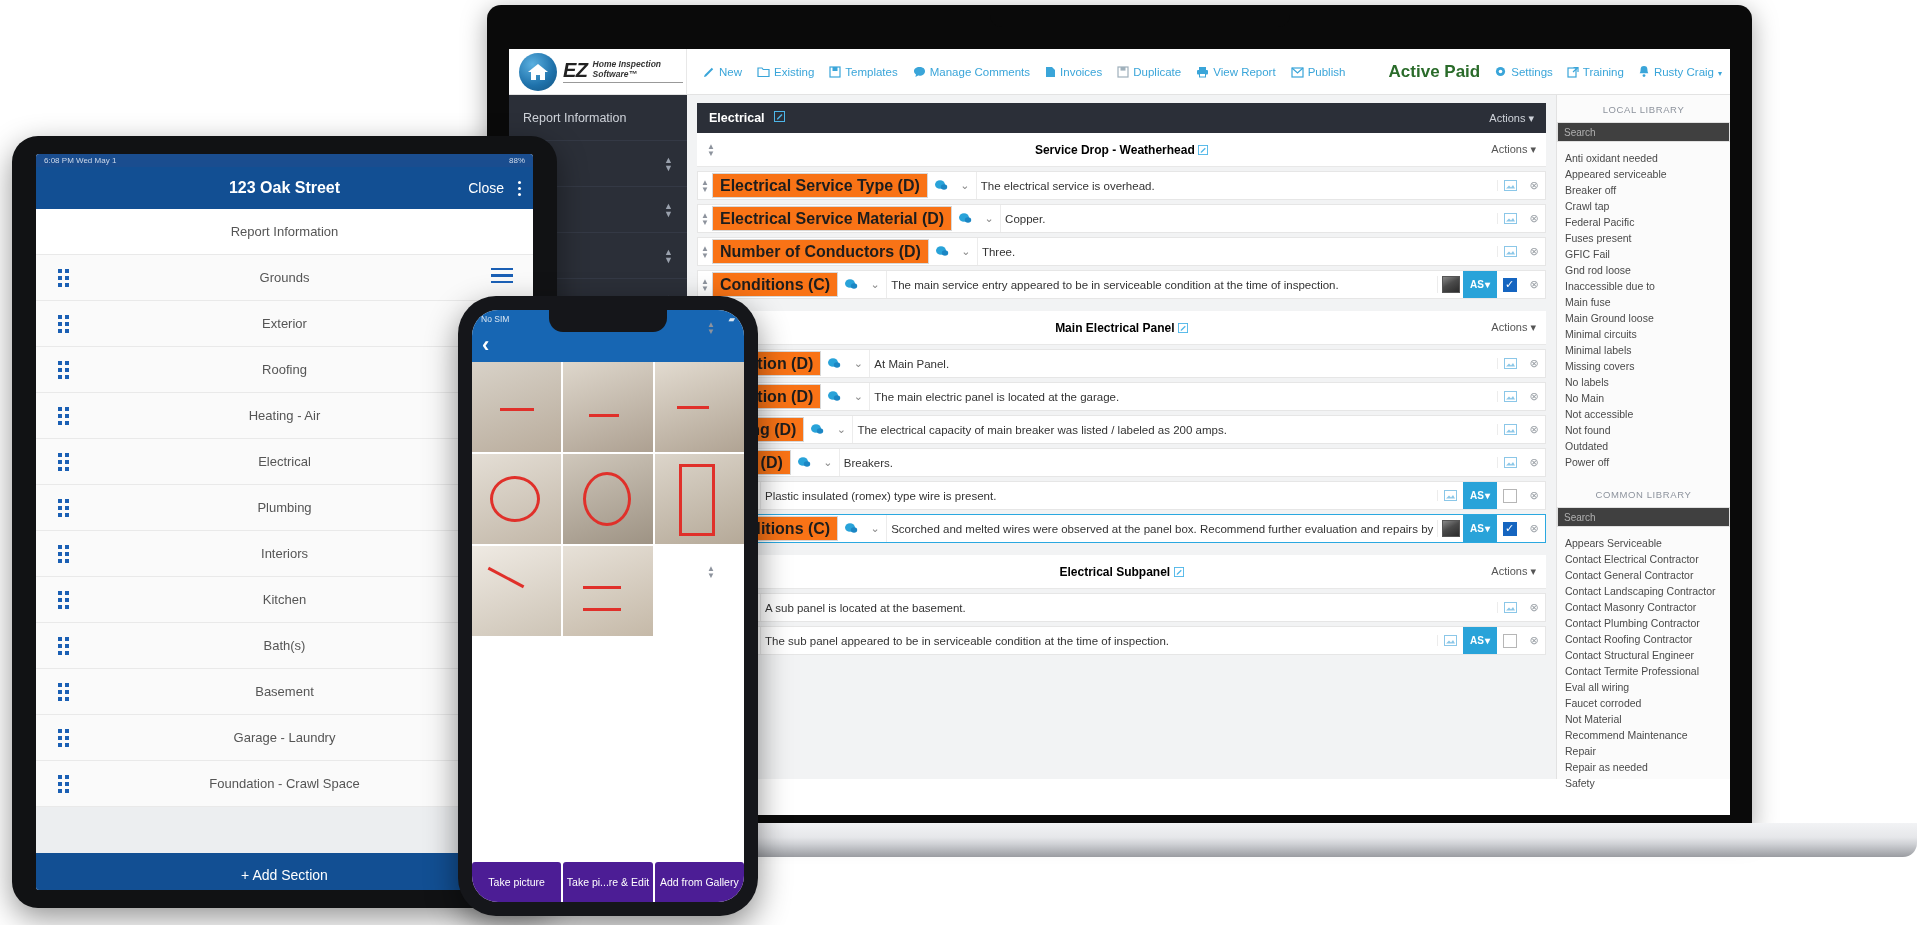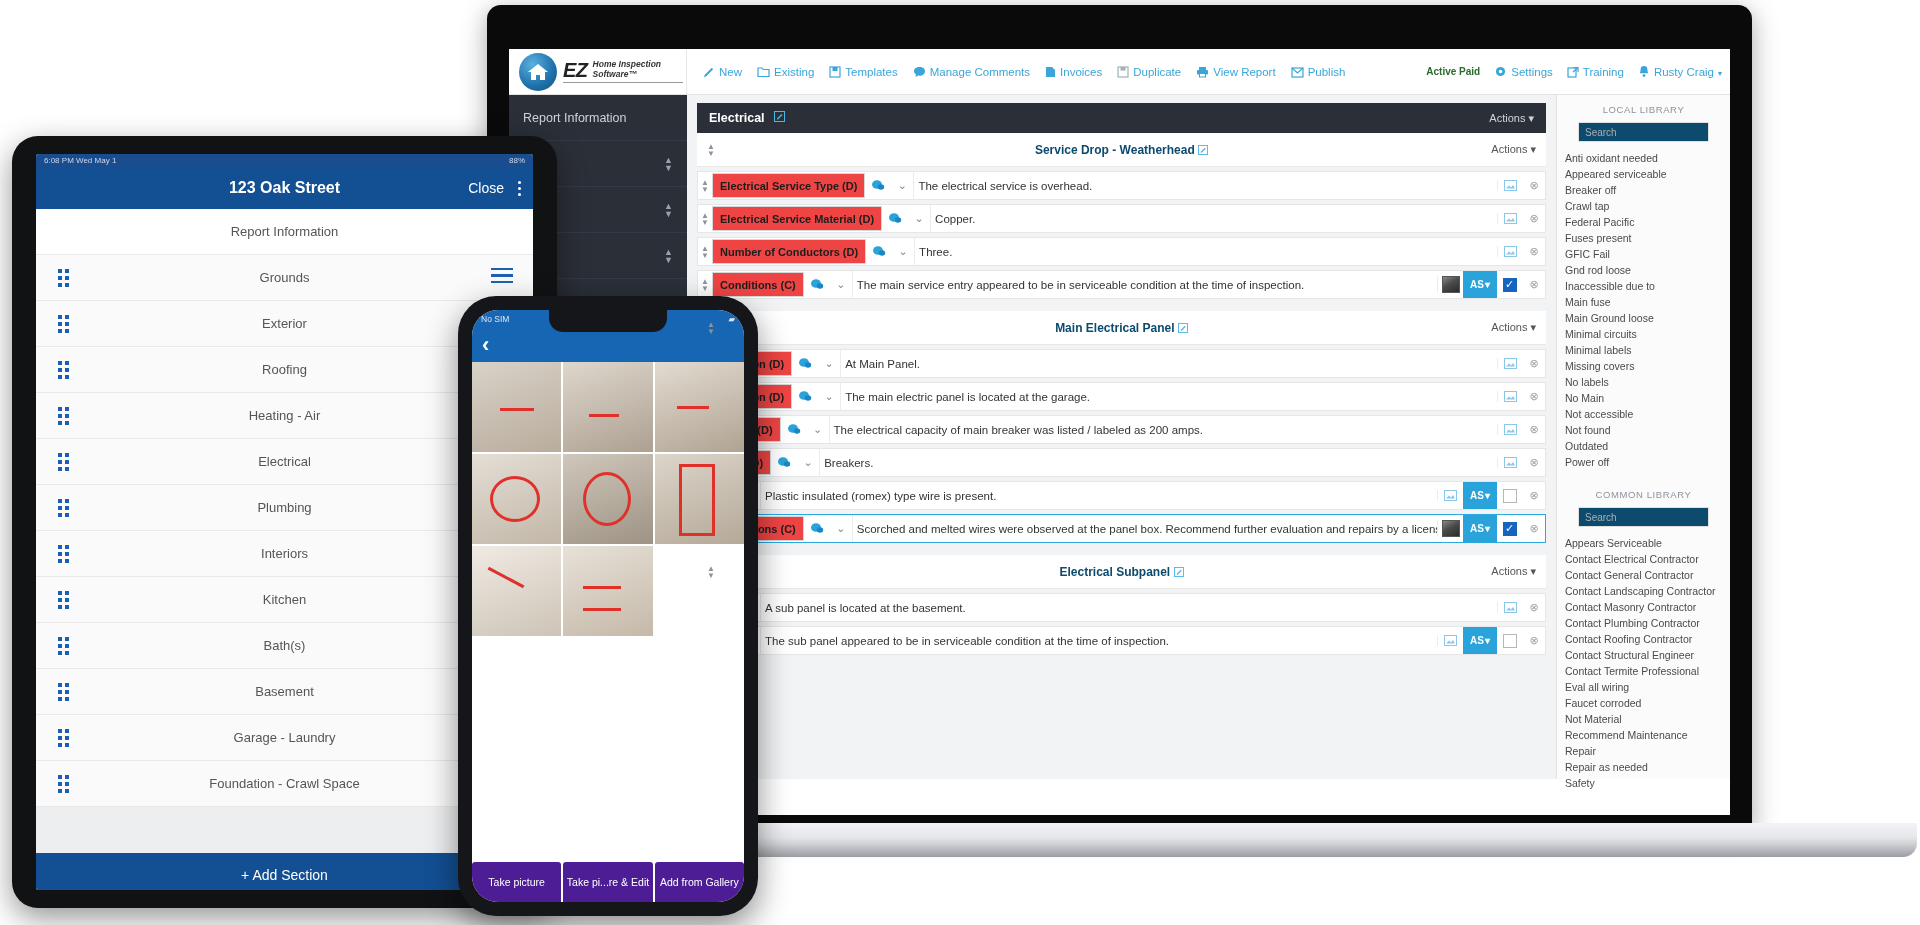--- a/index.html
+++ b/index.html
@@ -34,21 +34,21 @@
   .logo-text { line-height:1; }
   .logo-ez { font-size:20px; font-weight:bold; font-style:italic; color:#222; letter-spacing:-.5px;}
   .logo-sub { font-size:8.5px; font-style:italic; color:#333; font-weight:bold; line-height:1.15;}
   .logo-row { display:flex; align-items:center; gap:5px; }
   .logo-rule { border-top:1px solid #999; width:120px; margin-top:2px; }
 
   .navitems { display:flex; align-items:center; gap:15px; padding-left:16px; flex:1; }
   .navitem { display:flex; align-items:flex-end; gap:4px; font-size:11.5px; color:#3aa5d9; cursor:pointer; white-space:nowrap;}
   .navitem svg { flex:0 0 auto; }
   .navright { display:flex; align-items:center; gap:14px; padding-right:8px; }
-  .active-paid { font-size:10px; color:#2a6b2a; font-weight:bold; }
+  .active-paid { font-size:17px; color:#2a6b2a; font-weight:bold; }
 
   
   .secondbar { height:36px; background:#fff; display:flex; align-items:center;
                border-bottom:1px solid #dfdfdf; }
   .sb-left { width:178px; height:100%; background:#2b2f38; }
   .reportname { font-size:12px; color:#333; padding-left:20px; }
   .create-invoice { margin-left:18px; background:#29a3d9; color:#fff; font-size:12px;
                     padding:6px 14px; border-radius:2px; cursor:pointer; }
   .sb-spacer { flex:1; }
   .chev-btn { width:40px; height:36px; display:flex; align-items:center; justify-content:center;
@@ -68,29 +68,29 @@
 
   
   .sec-head { background:#2b2f38; color:#fff; height:30px; display:flex; align-items:center;
               justify-content:space-between; padding:0 12px; font-size:12.5px; font-weight:bold; }
   .sec-head .edit-ic { margin-left:6px; }
   .actions { font-size:11px; color:#cfd3da; font-weight:normal; cursor:pointer;}
   .sub-head { background:#fff; height:34px; display:flex; align-items:center;
               justify-content:space-between; padding:0 10px; border-bottom:1px solid #e8e8e8;
               position:relative;}
   .sub-title { position:absolute; left:0; right:0; text-align:center; font-size:12px;
-               font-weight:bold; color:#0c4a6e; pointer-events:none;}
+               font-weight:bold; color:#000000; pointer-events:none;}
   .sub-actions { font-size:11px; color:#555; margin-left:auto; z-index:2; cursor:pointer;}
   .sortgrip { font-size:8px; line-height:7px; color:#8d939d; z-index:2;}
 
   .row { display:flex; align-items:center; background:#fff; height:29px; margin:4px 0;
          border:1px solid #e6e6e6; }
   .row.sel { border:1px solid #2aa8e0; background:#fff; }
   .r-grip { width:14px; text-align:center; font-size:8px; line-height:7px; color:#8d939d; flex:0 0 14px;}
-  .r-label { border:1px solid #d8d8d8; background:#ef4444; font-size:11px; font-weight:bold;
+  .r-label { border:1px solid #d8d8d8; background:#f97316; font-size:16px; font-weight:bold;
              color:#1d1d1d; padding:4px 7px; height:25px; display:flex; align-items:center;
              white-space:nowrap; }
   .r-bubble { width:26px; display:flex; align-items:center; justify-content:center; flex:0 0 26px; cursor:pointer;}
   .r-caret { width:22px; text-align:center; color:#888; font-size:11px; flex:0 0 22px; cursor:pointer;}
   .r-text { flex:1; font-size:11.5px; color:#333; padding-left:4px; border-left:1px solid #ececec;
             height:27px; display:flex; align-items:center; overflow:hidden; white-space:nowrap;}
   .r-ico { width:26px; display:flex; align-items:center; justify-content:center; flex:0 0 26px;
            border-left:1px solid #ececec; cursor:pointer;}
   .r-thumb { width:18px; height:17px; background:linear-gradient(150deg,#888 0%,#4a4a4a 45%,#2b2b2b 100%);
              border:1px solid #555; }
@@ -101,21 +101,21 @@
   .cbox.on { background:#1565c0; border-color:#1565c0; position:relative; }
   .cbox.on:after { content:"✓"; color:#fff; font-size:11px; position:absolute;
                    left:1px; top:-2px; line-height:14px;}
   .r-x { width:22px; text-align:center; color:#9aa0a6; font-size:11px; flex:0 0 22px; cursor:pointer;}
 
   .sub-block { margin-top:12px; }
 
   
   .lib-title { text-align:center; font-size:9.5px; letter-spacing:.6px; color:#8d939d;
                padding:9px 0 7px; background:#fbfbfb; }
-  .lib-search { margin:0 21px 6px; height:20px; border:1px solid #e0e0e0; background:#0c4a6e;
+  .lib-search { margin:0 0 6px; height:20px; border:1px solid #e0e0e0; background:#404040;
                 font-size:10px; color:#b0b0b0; display:flex; align-items:center; padding-left:6px; cursor:text;}
   .lib-list { padding:2px 0 0 8px; }
   .lib-item { font-size:10.5px; color:#4a4a4a; line-height:16px; white-space:nowrap; cursor:pointer;}
 
   
   #tablet { position:absolute; left:12px; top:136px; width:545px; height:772px;
             background:#111214; border-radius:26px; box-shadow:0 10px 30px rgba(0,0,0,.42); }
   #tablet-screen { position:absolute; left:24px; top:18px; width:497px; height:736px;
                    background:#fff; border-radius:3px; overflow:hidden; }
   .t-status { height:13px; background:#1a4d8f; color:#cdd9ea; font-size:8px;

